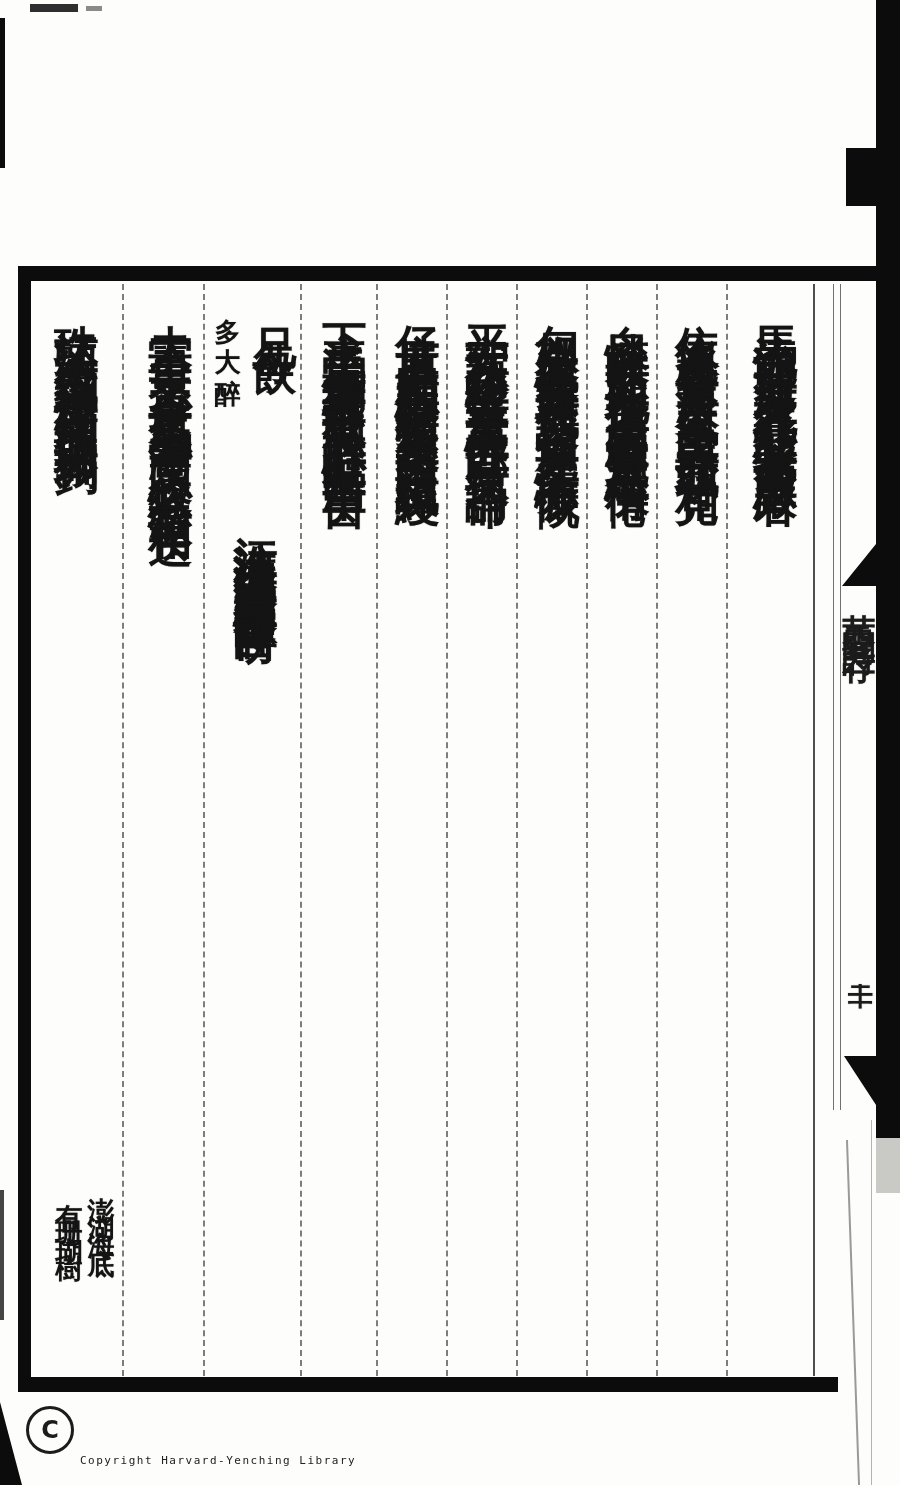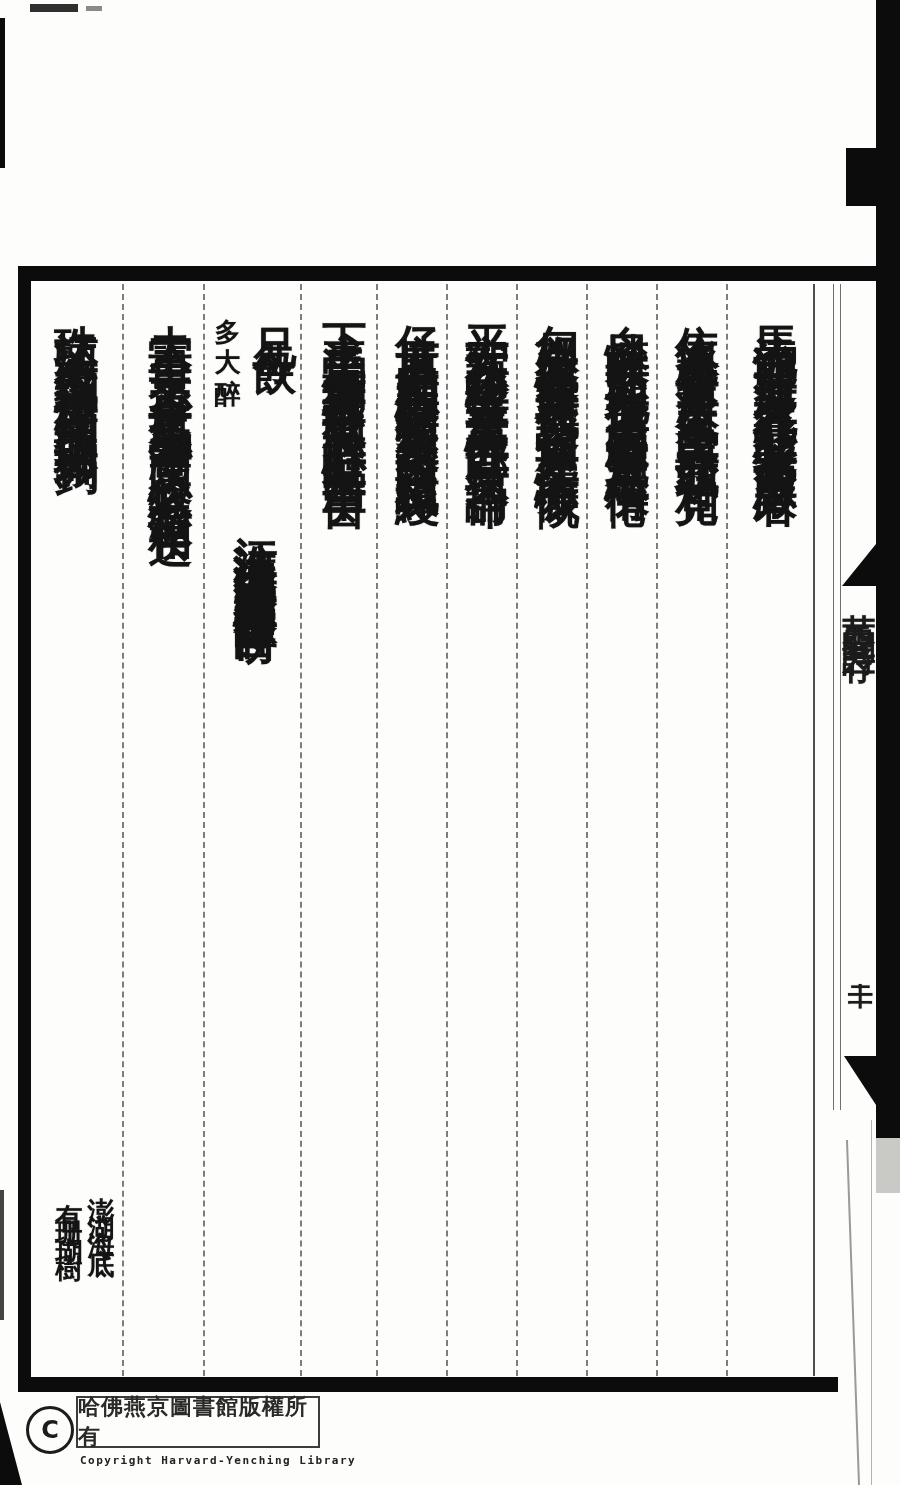--- a/index.html
+++ b/index.html
@@ -38,21 +38,21 @@
   .banxin-title{left:836px;top:588px;font-size:33px;letter-spacing:9px;color:#1b1b1b;}
   .banxin-page{left:844px;top:962px;font-size:25px;letter-spacing:6px;color:#1b1b1b;}
   
   .stamp-circle{position:absolute;left:26px;top:1406px;width:42px;height:42px;
                 border:3px solid #1c1c1c;border-radius:50%;display:flex;
                 align-items:center;justify-content:center;font-size:24px;font-weight:700;color:#1c1c1c;}
   .stamp-box{position:absolute;left:76px;top:1396px;width:240px;height:48px;
              border:2px solid #3c3c3c;display:flex;align-items:center;justify-content:center;}
   .stamp-cn{font-size:22px;font-weight:700;letter-spacing:1px;color:#2a2a2a;
             font-family:"DejaVu Sans",sans-serif;}
-  .stamp-en{position:absolute;left:80px;top:1454px;font-size:11px;font-weight:700;
+  .stamp-en{position:absolute;left:80px;top:1454px;font-size:11px;font-weight:400;
             letter-spacing:1.5px;color:#222;font-family:"DejaVu Sans Mono",monospace;}
 </style>
 </head>
 <body>
 
 <div class="page">
 
   <div class="abs ink right-band"></div>
   <div class="abs ink band-blob"></div>
   <div class="abs band-fade"></div>
@@ -101,18 +101,15 @@
       <div class="vcol" style="left: 227px; top: 502px; font-size: 44px; letter-spacing: 5px;">江淮河濟波浪沸滄海曾經知不畏令暉自盼</div>
       <div class="vcol" style="left: 142px; top: 290px; font-size: 44px; letter-spacing: 10px;">大雷書宗文豈少長風氣臺灣京國心悠悠浩歌相送</div>
       <div class="vcol" style="left: 48px; top: 290px; font-size: 44px; letter-spacing: 8px;">珠江頭方今鐵綱搜奇樹釣竿拂取珊瑚鉤</div>
       <div class="vcol" style="left: 83px; top: 1176px; font-size: 27px; letter-spacing: 17px;">澎湖海底</div>
       <div class="vcol" style="left: 51px; top: 1182px; font-size: 27px; letter-spacing: 17px;">有珊瑚樹</div>
     </div>
 
   <div class="stamp-circle">
     <span>C</span>
   </div>
-  <div class="stamp-box">
-    <span class="stamp-cn">哈佛燕京圖書館版權所有</span>
-  </div>
   <div class="stamp-en">Copyright Harvard-Yenching Library</div>
 
 </div>
 
 </body></html>

